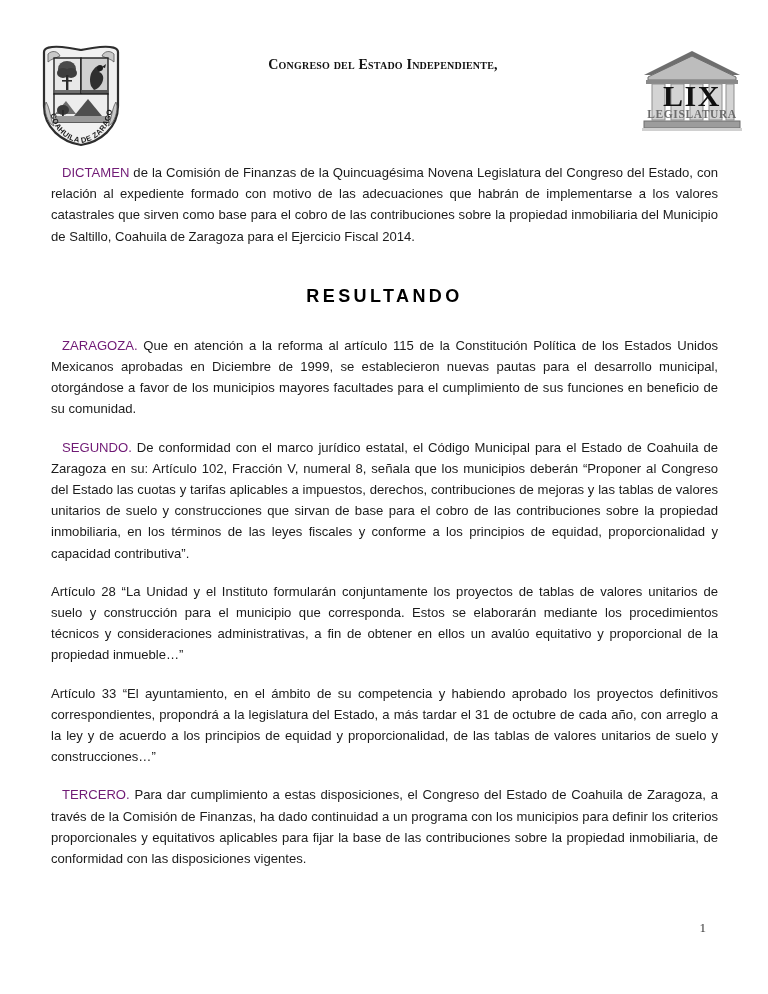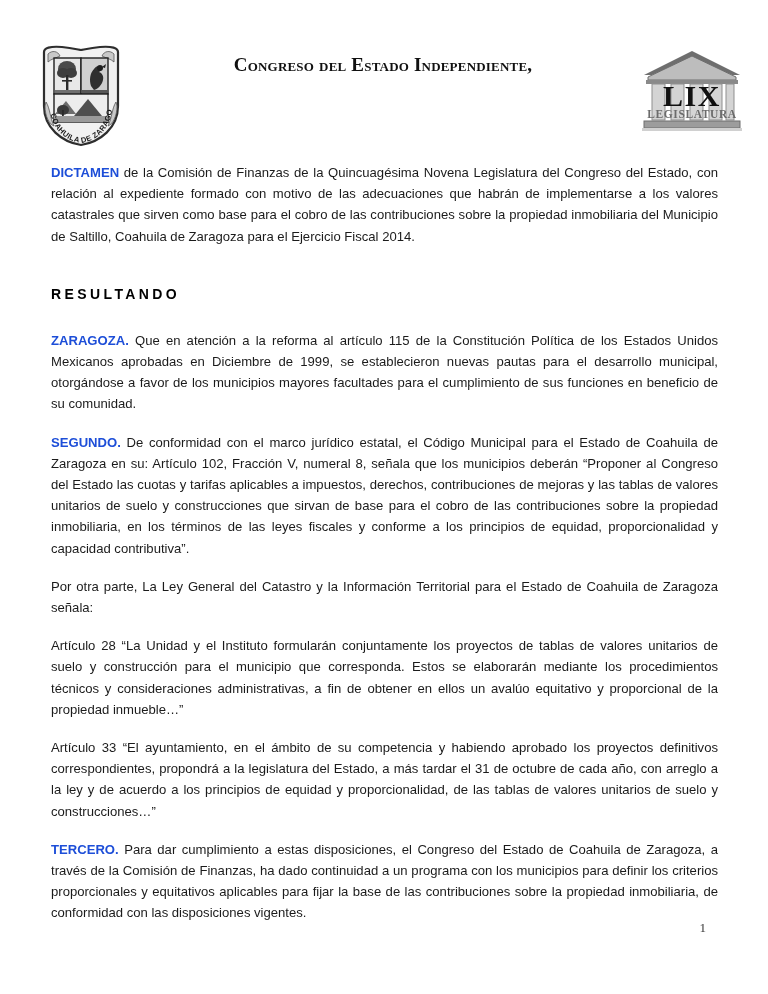--- a/index.html
+++ b/index.html
@@ -47,21 +47,21 @@
   .header-title {
     flex: 1 1 auto;
     text-align: center;
     padding: 8px 6px 0 6px;
     font-family: "Liberation Serif", serif;
     font-weight: bold;
     color: #111111;
   }
   .header-title .line {
     display: block;
-    font-size: 19px;
+    font-size: 14px;
     line-height: 26px;
     letter-spacing: 0.2px;
     font-variant: small-caps;
     white-space: nowrap;
   }
 
   .lix-logo {
     width: 104px;
     height: 92px;
     flex: 0 0 104px;
@@ -81,27 +81,29 @@
     margin: 0 0 17px 0;
     font-size: 13.1px;
     line-height: 21.2px;
     text-align: justify;
     text-justify: inter-word;
     color: #1b1b1b;
   }
   p.para:last-child { margin-bottom: 0; }
 
   p.para b, .lead {
-    font-weight: bold;
-    color: #1d4ed8;
+    font-weight: normal;
+    color: #701a75;
+    margin-left: 11px;
   }
 
   .section-heading {
     margin: 16px 0 28px 0;
-    font-size: 14px;
+    text-align: center;
+    font-size: 18px;
     font-weight: bold;
     letter-spacing: 3.4px;
     color: #000000;
   }
 
   .gap-sm { height: 6px; }
 
   .page-number {
     position: absolute;
     right: 62px;
@@ -203,21 +205,20 @@
     <p class="para"><b>DICTAMEN</b><span> de la Comisión de Finanzas de la Quincuagésima Novena Legislatura del Congreso del Estado, con relación al expediente formado con motivo de las adecuaciones que habrán de implementarse a los valores catastrales que sirven como base para el cobro de las contribuciones sobre la propiedad inmobiliaria del Municipio de Saltillo, Coahuila de Zaragoza para el Ejercicio Fiscal 2014.</span></p>
 
     <div class="gap-sm"></div>
 
     <div class="section-heading">RESULTANDO</div>
 
     <p class="para"><b>ZARAGOZA.</b><span> Que en atención a la reforma al artículo 115 de la Constitución Política de los Estados Unidos Mexicanos aprobadas en Diciembre de 1999, se establecieron nuevas pautas para el desarrollo municipal, otorgándose a favor de los municipios mayores facultades para el cumplimiento de sus funciones en beneficio de su comunidad.</span></p>
 
     <p class="para"><b>SEGUNDO.</b><span>  De conformidad con el marco jurídico estatal, el Código Municipal para el Estado de Coahuila de Zaragoza en su: Artículo 102,  Fracción V, numeral 8, señala que los municipios deberán “Proponer al Congreso del Estado las cuotas y tarifas aplicables a impuestos, derechos, contribuciones de mejoras y  las tablas de valores unitarios de suelo y construcciones que sirvan de base para el cobro de las contribuciones sobre la propiedad inmobiliaria, en los términos de las leyes fiscales y conforme a los principios de equidad, proporcionalidad y capacidad contributiva”.</span></p>
 
-    <p class="para">Por otra parte,  La Ley General del Catastro y la Información Territorial para el Estado de Coahuila de Zaragoza señala:</p>
 
     <p class="para">Artículo 28 “La Unidad y el Instituto formularán conjuntamente los proyectos de tablas de valores unitarios de suelo y construcción para el municipio que corresponda. Estos se elaborarán mediante los procedimientos técnicos y consideraciones administrativas, a fin de obtener en ellos un avalúo equitativo y proporcional de la propiedad inmueble…”</p>
 
 
     <p class="para">Artículo 33   “El ayuntamiento, en el ámbito de su competencia y habiendo aprobado los proyectos definitivos correspondientes, propondrá a la legislatura del Estado, a más tardar el 31 de octubre de cada año, con arreglo a la ley y de acuerdo a los principios de equidad y proporcionalidad, de las tablas de valores unitarios de suelo y construcciones…”</p>
 
     <p class="para"><b>TERCERO.</b><span>  Para dar cumplimiento a estas disposiciones, el Congreso del Estado de Coahuila de Zaragoza, a través de la Comisión de Finanzas, ha dado continuidad a un programa con los municipios para definir los criterios proporcionales y equitativos aplicables para fijar la base de las contribuciones sobre la propiedad inmobiliaria, de conformidad con las disposiciones vigentes.</span></p>
 
   </div>
 

